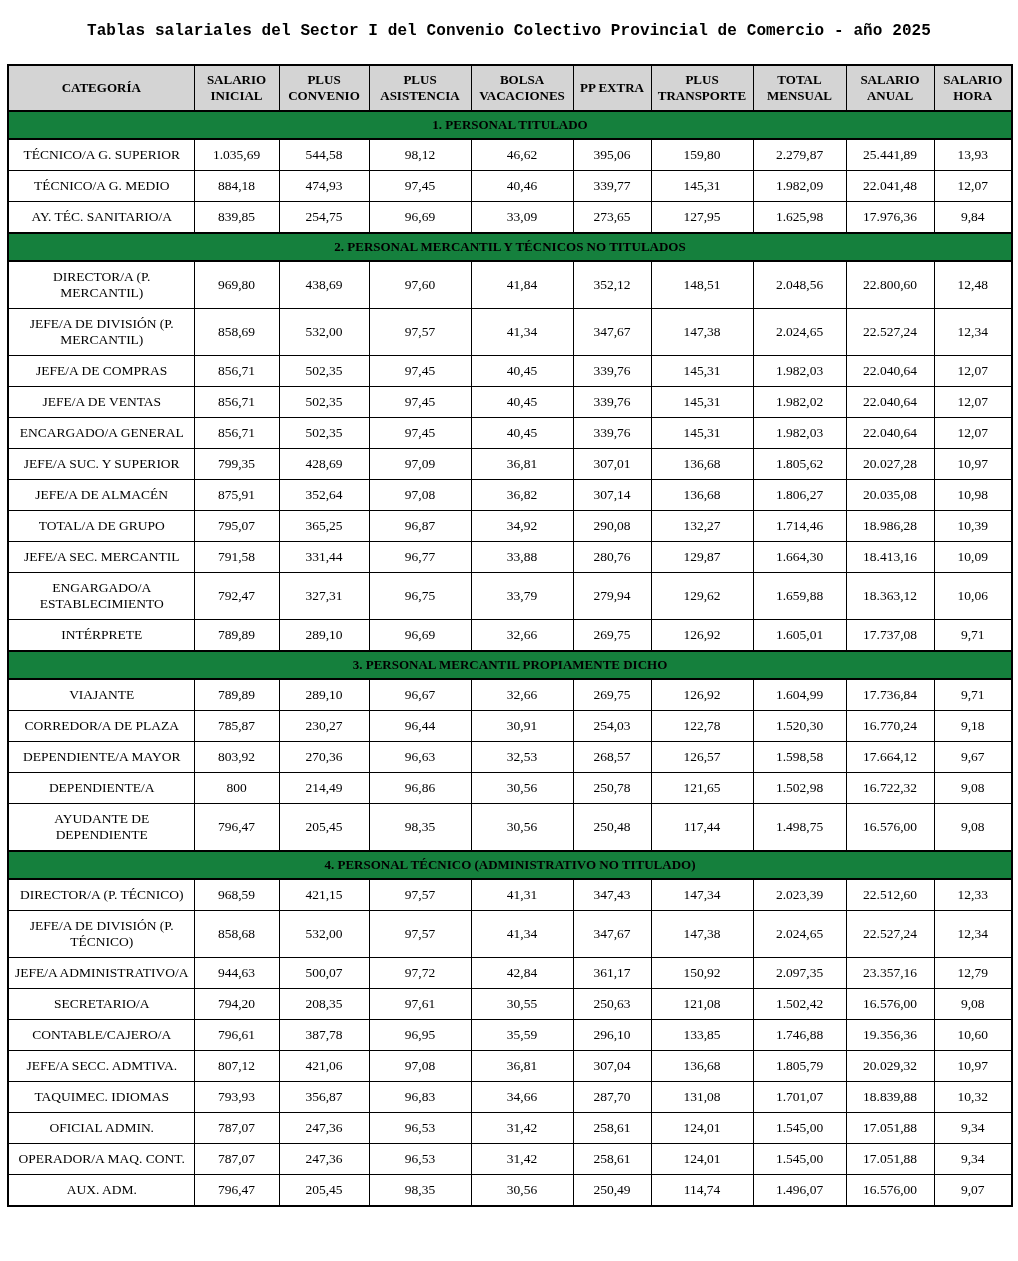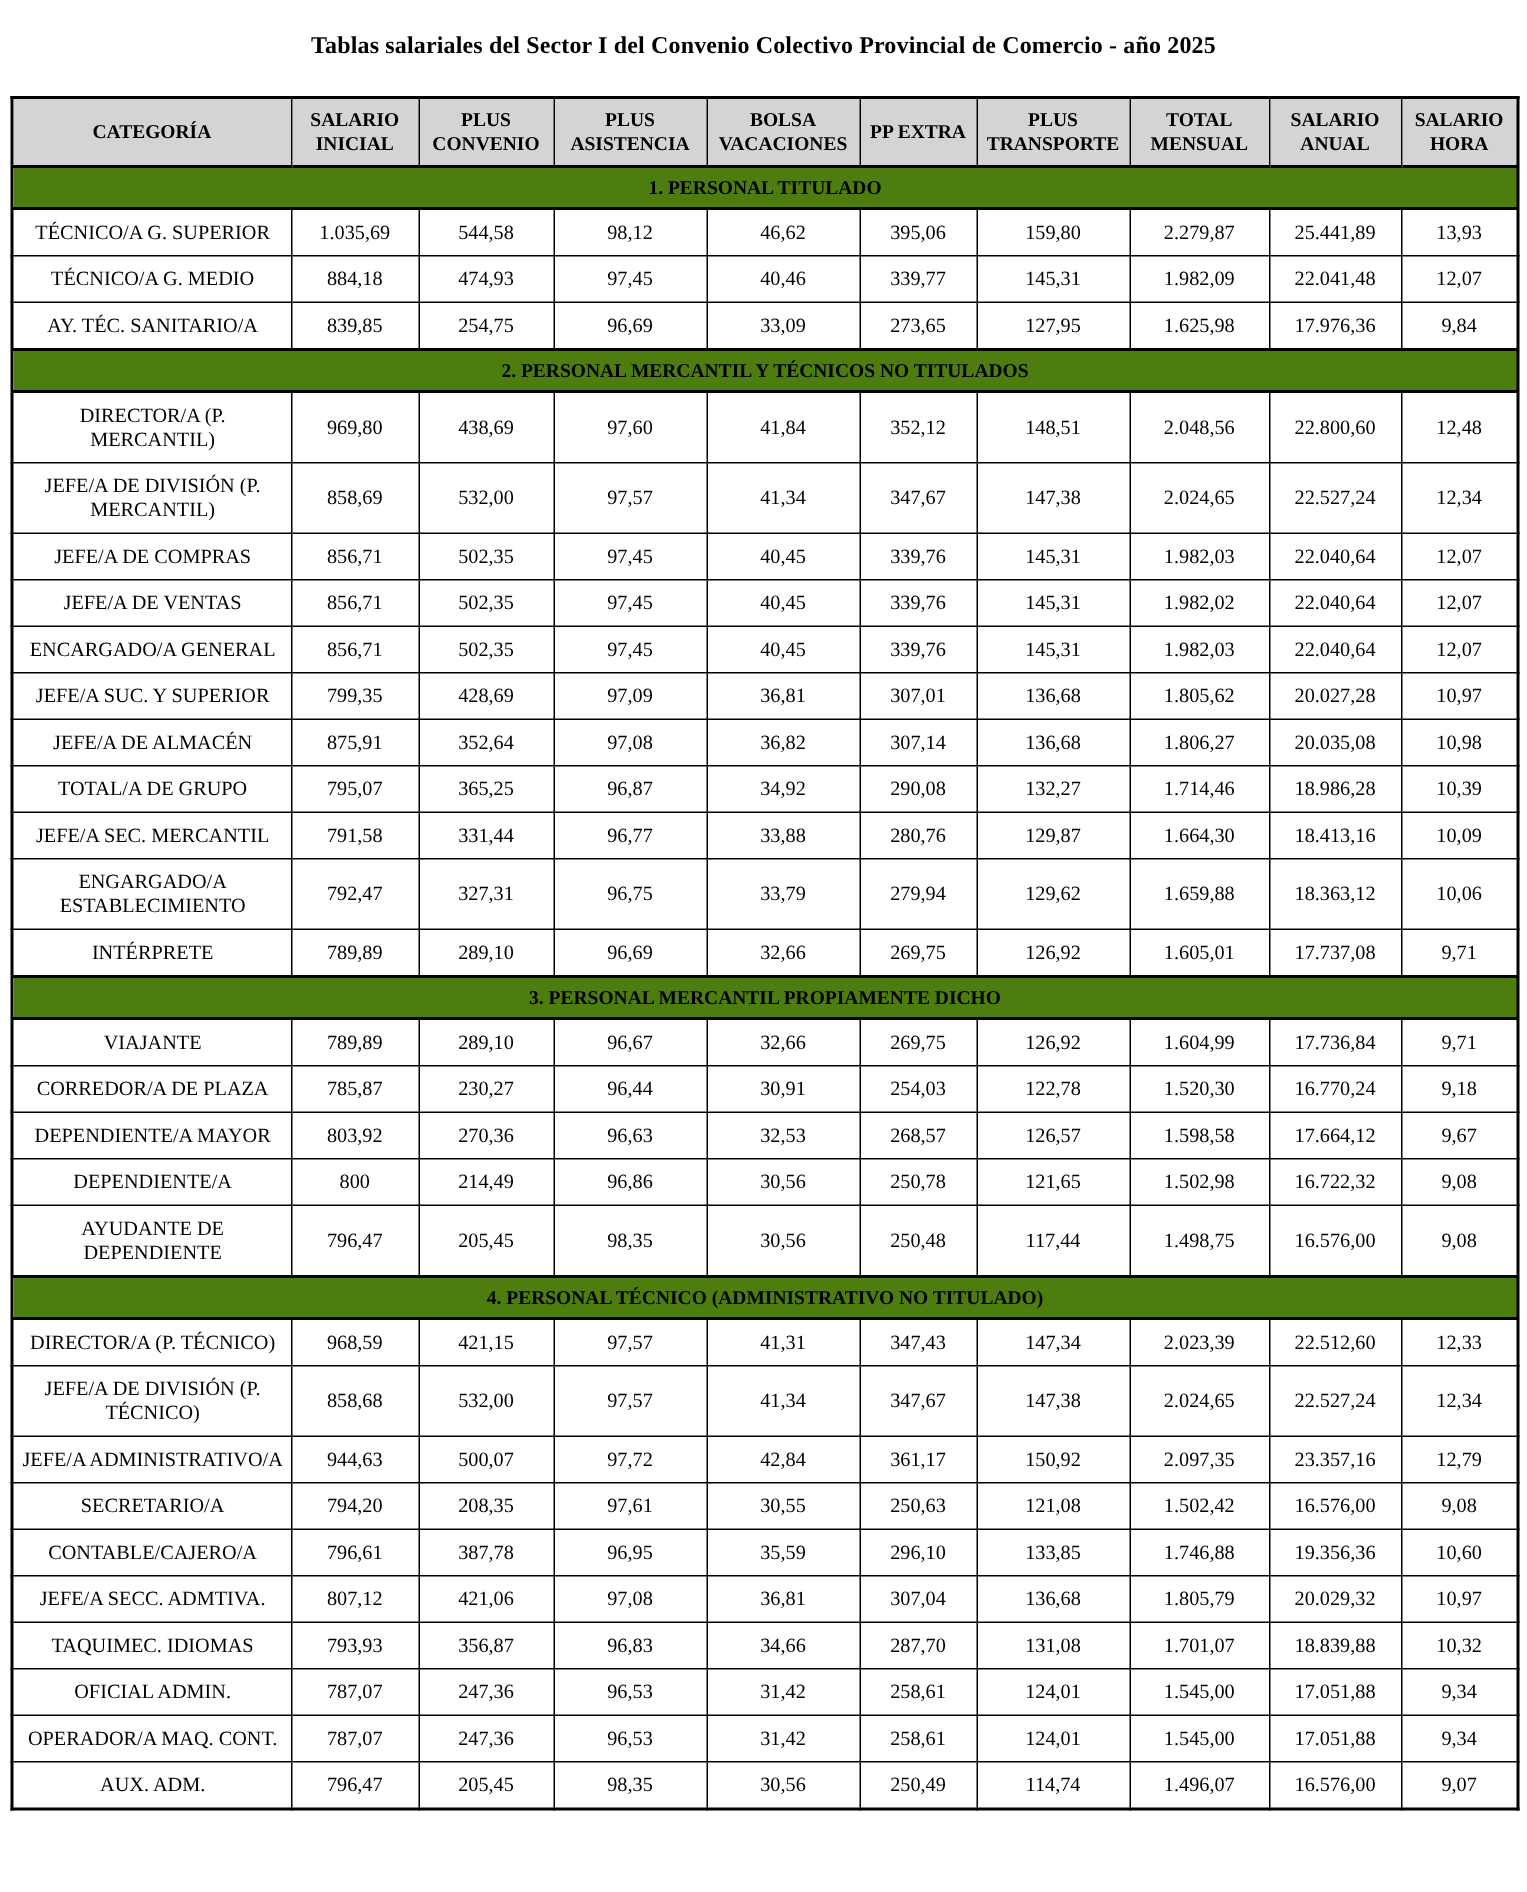--- a/index.html
+++ b/index.html
@@ -17,20 +17,21 @@
     min-height: 1261px;
     box-sizing: border-box;
     padding-top: 22px;
   }
   .doc-title {
     text-align: center;
     font-weight: bold;
     font-size: 16px;
     margin: 0 0 24px 0;
     letter-spacing: 0.1px;
+    font-family: Liberation Mono, monospace;
   }
   table.salary-table {
     border-collapse: collapse;
     table-layout: fixed;
     width: 1004px;
     margin: 0 7px;
     border: 2px solid #000000;
   }
   table.salary-table col.c0 { width: 186px; }
   table.salary-table col.c1 { width: 85px; }
@@ -50,21 +51,21 @@
     background: #d4d4d4;
     font-weight: bold;
     font-size: 13px;
     line-height: 16px;
     text-align: center;
     padding: 6px 2px;
     height: 32px;
     border-bottom: 2px solid #000;
   }
   tr.section-row td {
-    background: #4d7c0f;
+    background: #15803d;
     font-weight: bold;
     font-size: 13px;
     text-align: center;
     padding: 5px 2px;
     border-top: 2px solid #000;
     border-bottom: 2px solid #000;
   }
   td.cat {
     text-align: center;
     font-size: 13.5px;

